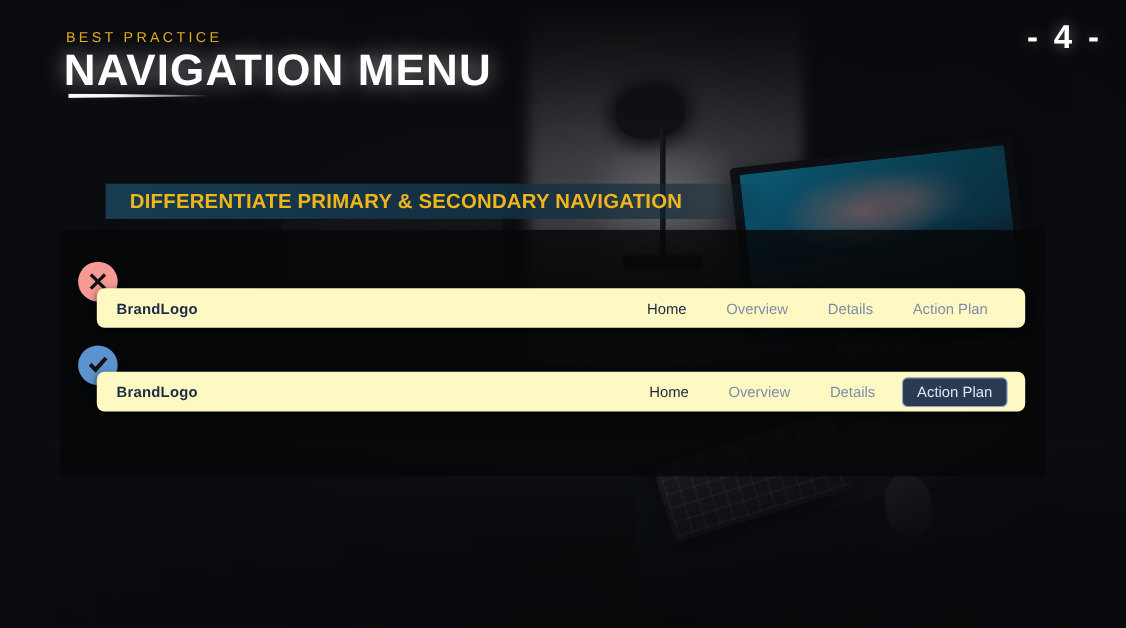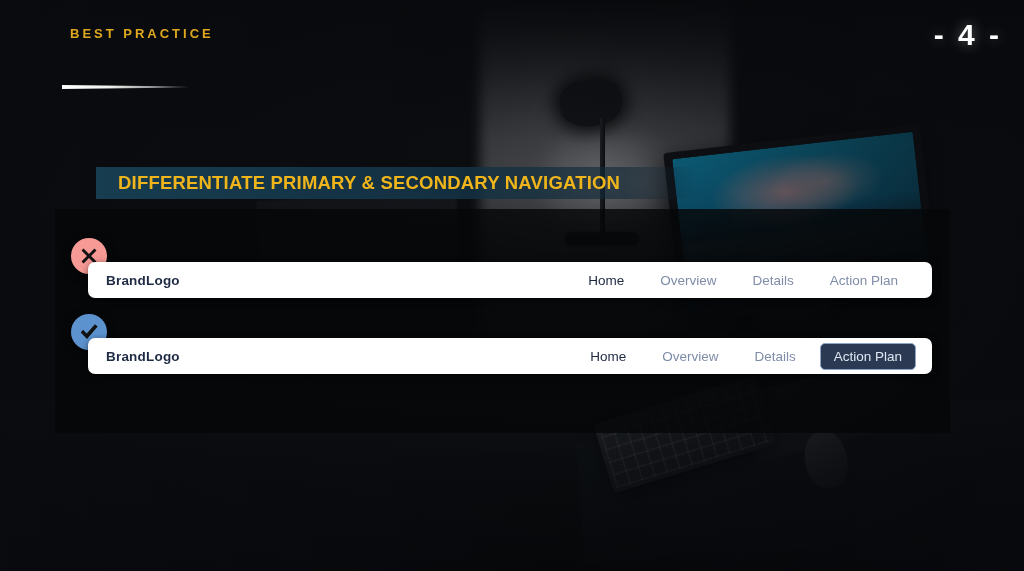--- a/index.html
+++ b/index.html
@@ -145,22 +145,22 @@
       radial-gradient(ellipse 70% 70% at 50% 45%, rgba(0,0,0,0) 35%, rgba(0,0,0,0.55) 100%),
       linear-gradient(180deg, rgba(6,7,9,0.55) 0%, rgba(6,7,9,0.18) 25%, rgba(6,7,9,0.30) 70%, rgba(6,7,9,0.72) 100%);
   }
   .photo .tint {
     position:absolute; inset:0;
     background:linear-gradient(90deg, rgba(10,12,16,0.82) 0%, rgba(10,12,16,0.55) 35%, rgba(10,12,16,0.30) 55%, rgba(10,12,16,0.62) 100%);
   }
 
   
   .eyebrow {
-    position:absolute; left:70px; top:26px;
-    font-size:13px; font-weight:bold; letter-spacing:3px;
+    position:absolute; left:60px; top:26px;
+    font-size:13px; font-weight:normal; letter-spacing:3px;
     color:#e0a81e;
   }
   .main-title {
     position:absolute; left:58px; top:42px;
     font-size:40px; font-weight:bold; letter-spacing:1px;
     color:#ffffff;
     text-shadow:0 0 18px rgba(255,255,255,.45), 0 0 40px rgba(255,255,255,.18);
   }
   .title-underline {
     position:absolute; left:62px; top:85px;
@@ -198,21 +198,21 @@
   }
 
   
   .example { position:absolute; left:0; }
   .example.first  { top:262px; }
   .example.second { top:338px; }
 
   .navbar {
     position:absolute; left:88px;
     width:844px; height:36px;
-    background:#ffffff;
+    background:#fef9c3;
     border-radius:7px;
     display:flex; align-items:center;
     box-shadow:0 2px 7px rgba(0,0,0,.55);
   }
   .brand {
     margin-left:18px;
     font-size:13.5px; font-weight:bold;
     color:#1f2b45;
     letter-spacing:.2px;
   }
@@ -288,20 +288,21 @@
     <div class="deskmat"></div>
     <div class="laptop2"></div>
     <div class="kb"></div>
     <div class="mouse"></div>
 
     <div class="vignette"></div>
     <div class="tint"></div>
   </div>
 
   <div class="eyebrow">BEST PRACTICE</div>
+  <div class="main-title">NAVIGATION MENU</div>
   <div class="title-underline"></div>
   <div class="page-num">- 4 -</div>
 
   <div class="subbanner">
     <span>DIFFERENTIATE PRIMARY &amp; SECONDARY NAVIGATION</span>
   </div>
 
   <div class="panel"></div>
 
   <div class="example first">

